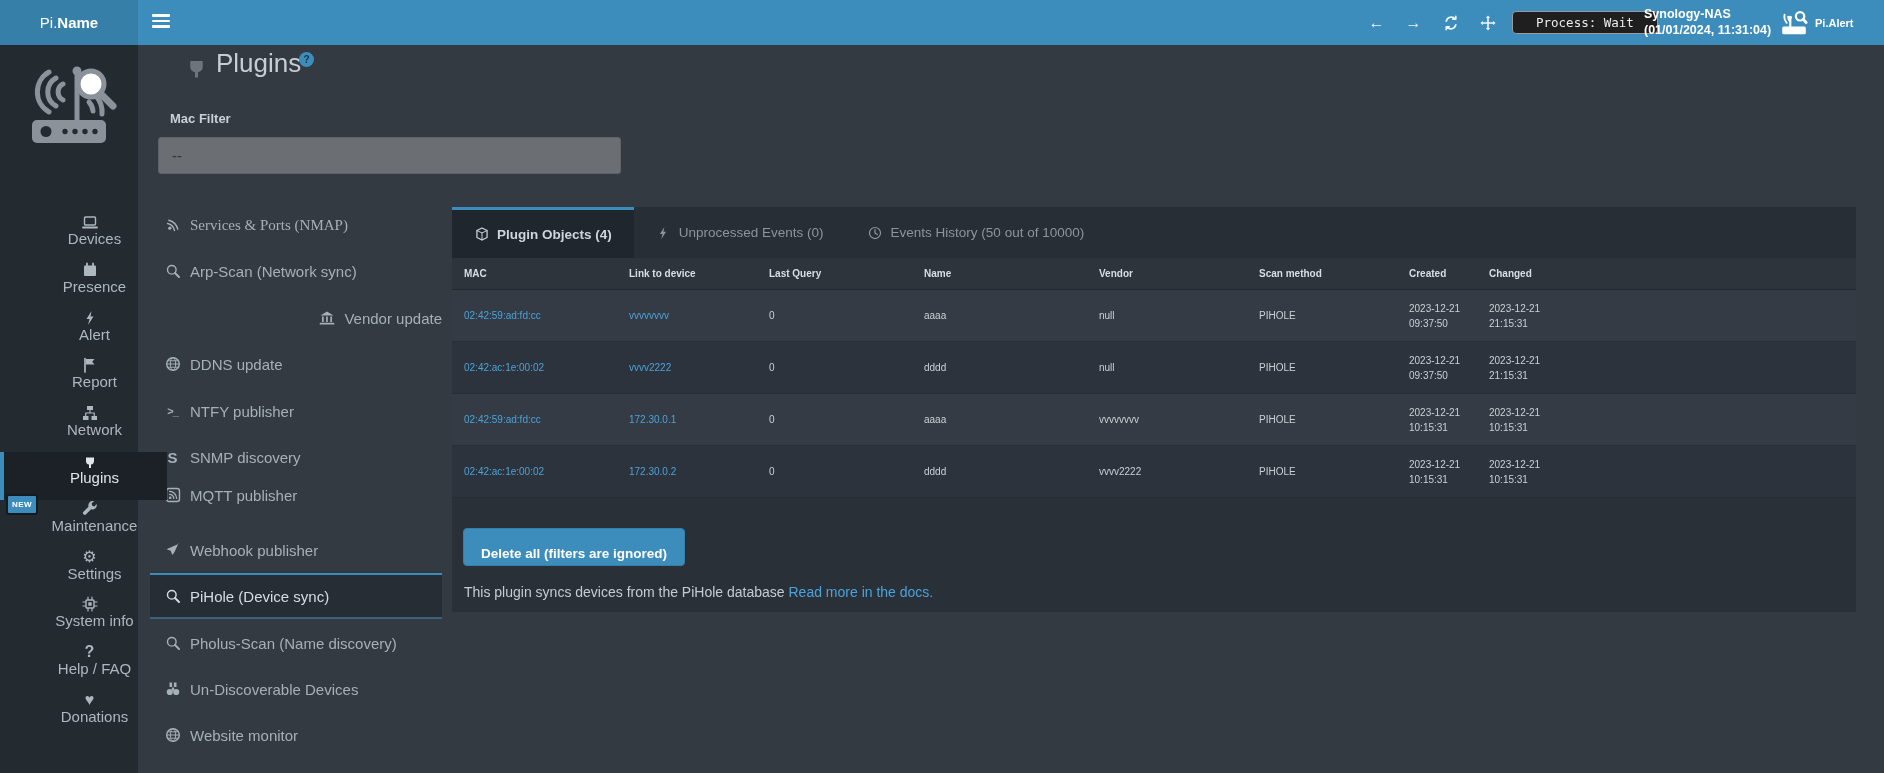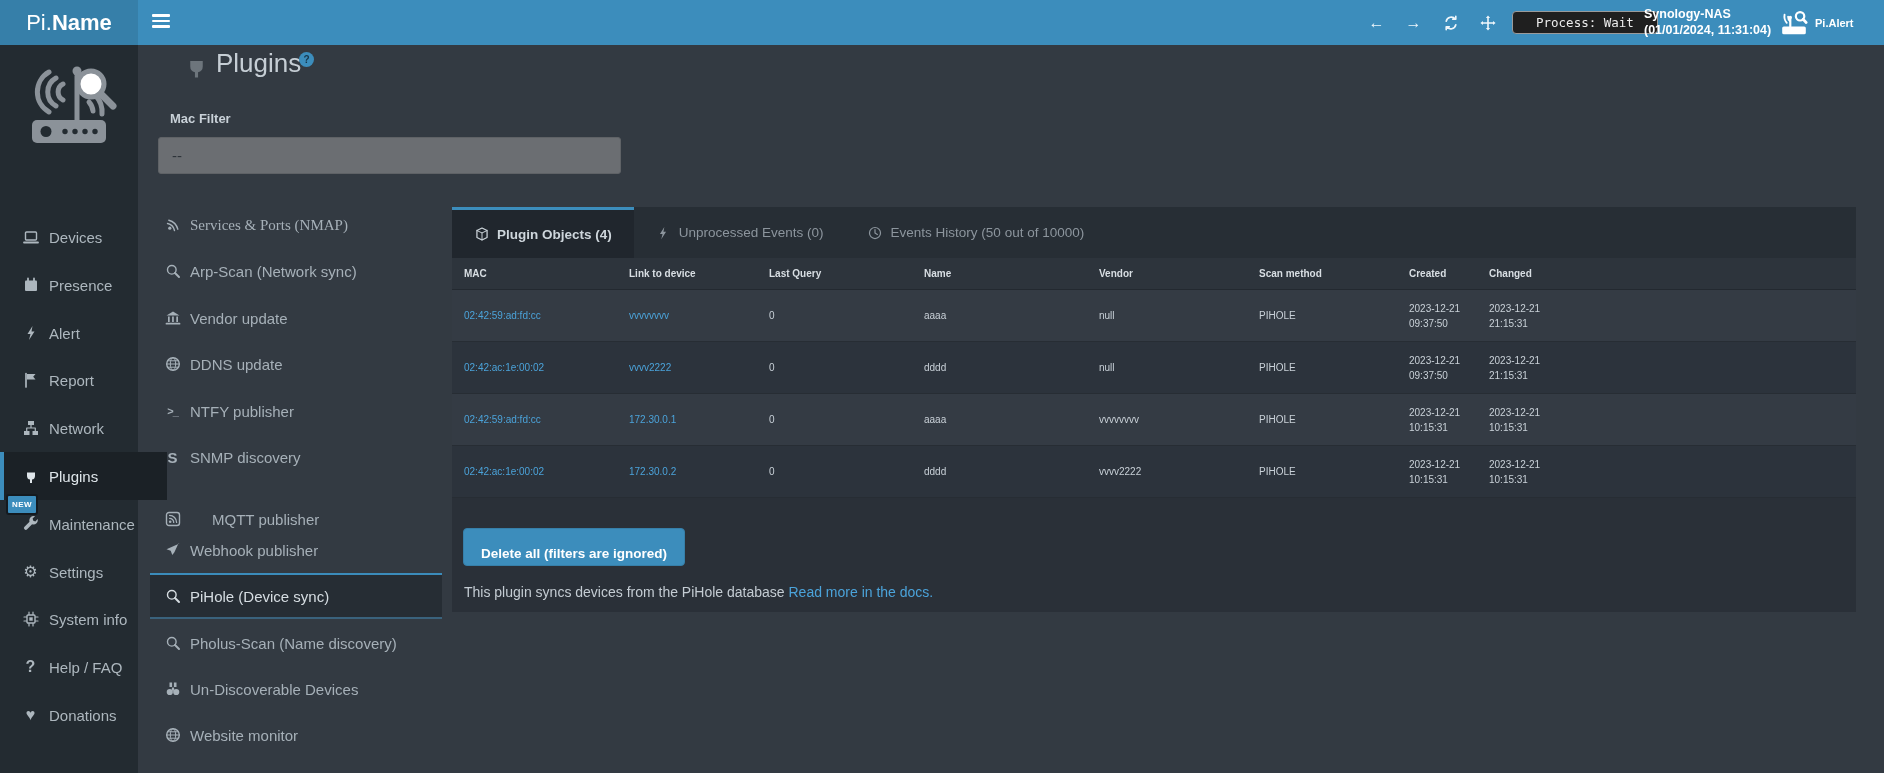--- a/index.html
+++ b/index.html
@@ -6,41 +6,41 @@
   html,body { width:1884px; height:773px; }
   body {
     position:relative; overflow:hidden;
     background:#333a42;
     font-family:"Liberation Sans","DejaVu Sans",sans-serif;
     color:#c9d1d8;
   }
   
   .topbar { position:absolute; left:0; top:0; width:1884px; height:45px; background:#3c8dbc; z-index:30; }
   .brand { position:absolute; left:0; top:0; width:138px; height:45px; background:#367fa9;
-           display:flex; align-items:center; justify-content:center; color:#fff; font-size:22px; }
+           display:flex; align-items:center; justify-content:center; color:#fff; font-size:15px; }
   .brand b { font-weight:bold; }
   .hamburger { position:absolute; left:152px; top:14px; width:20px; height:17px; cursor:pointer; }
   .hamburger i { display:block; width:18px; height:2.5px; background:#fff; margin:0 0 3px 0; border-radius:1px; }
   .tb-navicons { position:absolute; left:1358px; top:0; height:45px; display:flex; align-items:center; }
   .tb-ico { width:37px; height:45px; display:flex; align-items:center; justify-content:center;
             color:#eef6fb; font-size:18px; cursor:pointer; }
   .tb-ico svg { width:16px; height:16px; }
   .proc-badge { position:absolute; left:1512px; top:11px; height:23px; padding:0 23px;
        background:#1f1f1f; border:1px solid #9a9a9a; border-radius:4px; color:#ececec;
        font-family:"DejaVu Sans Mono",monospace; font-size:12.5px; display:flex; align-items:center; }
   .hostinfo { position:absolute; left:1644px; top:7px; color:#fff; font-size:12.5px; font-weight:bold; line-height:15.5px; }
   .tb-router { position:absolute; left:1780px; top:9px; width:28px; height:27px; color:#fff; }
   .tb-router svg { width:28px; height:27px; }
   .tb-appname { position:absolute; left:1815px; top:0; height:45px; display:flex; align-items:center;
                 color:#fff; font-weight:bold; font-size:11px; }
   
   .sidebar { position:absolute; left:0; top:45px; width:138px; height:728px; background:#232b31; z-index:20; }
   .logo-wrap { position:absolute; left:19px; top:13px; width:100px; height:104px; }
   .menu-item { position:absolute; left:0; width:167px; height:48px; display:flex; align-items:center;
-               padding-left:22px; color:#adb7be; font-size:15px; cursor:pointer; }
+               padding-left:22px; color:#adb7be; font-size:15px; cursor:pointer;flex-direction:column; }
   .menu-item .mi { width:17px; height:17px; display:flex; align-items:center; justify-content:center;
                    margin-right:10px; flex:none; }
   .menu-item .mi svg { width:16px; height:16px; }
   .menu-item.active { background:#1b2126; border-left:4px solid #3c8dbc; padding-left:18px; color:#dfe6ea; }
   .new-badge { position:absolute; left:6px; top:449px; background:#3c8dbc; color:#fff;
                font-size:8px; font-weight:bold; letter-spacing:.4px; padding:4px 4px;
                border:2px solid #141a1f; border-radius:3px; z-index:5; }
   .uchar { font-size:16px; line-height:1; display:flex; align-items:center; justify-content:center; }
   .uchar.term { font-size:11px; font-weight:bold; letter-spacing:-1px; }
   .uchar.sglyph { font-size:15px; font-weight:bold; }
@@ -274,21 +274,21 @@
     </div>
     <div class="pn-item" style="top: 46px;">
       <span class="mi">
         <svg viewBox="0 0 16 16" fill="none" stroke="currentColor" stroke-width="1.4" stroke-linecap="round" stroke-linejoin="round">
           <circle cx="6.8" cy="6.8" r="4.3"></circle>
           <path d="M10 10l4 4" stroke-width="2"></path>
         </svg>
       </span>
       <span>Arp-Scan (Network sync)</span>
     </div>
-    <div class="pn-item" style="top: 93px;">
+    <div class="pn-item" style="top: 93px; justify-content: flex-end;">
       <span class="mi">
         <svg viewBox="0 0 16 16" fill="none" stroke="currentColor" stroke-width="1.4" stroke-linecap="round" stroke-linejoin="round">
           <path d="M1.5 5.5 8 1.5l6.5 4z" fill="currentColor" stroke="none"></path>
           <path d="M3 6.5h1.7V12H3zM7.1 6.5h1.7V12H7.1zM11.3 6.5H13V12h-1.7z" fill="currentColor" stroke="none"></path>
           <path d="M1.5 13.7h13" stroke-width="1.8"></path>
         </svg>
       </span>
       <span>Vendor update</span>
     </div>
     <div class="pn-item" style="top: 139px;">
@@ -306,21 +306,21 @@
         <span class="uchar term">&gt;_</span>
       </span>
       <span>NTFY publisher</span>
     </div>
     <div class="pn-item" style="top: 232px;">
       <span class="mi">
         <span class="uchar sglyph">S</span>
       </span>
       <span>SNMP discovery</span>
     </div>
-    <div class="pn-item" style="top: 294px; gap: 22px;">
+    <div class="pn-item" style="top: 270px;">
       <span class="mi">
         <svg viewBox="0 0 16 16" fill="none" stroke="currentColor" stroke-width="1.4" stroke-linecap="round" stroke-linejoin="round">
           <rect x="1.5" y="1.5" width="13" height="13" rx="2.5"></rect>
           <circle cx="5.2" cy="10.8" r="1.3" fill="currentColor" stroke="none"></circle>
           <path d="M4.6 7.3a4.1 4.1 0 0 1 4.1 4.1M4.6 4.4a7 7 0 0 1 7 7" stroke-width="1.3"></path>
         </svg>
       </span>
       <span>MQTT publisher</span>
     </div>
     <div class="pn-item" style="top: 325px;">

